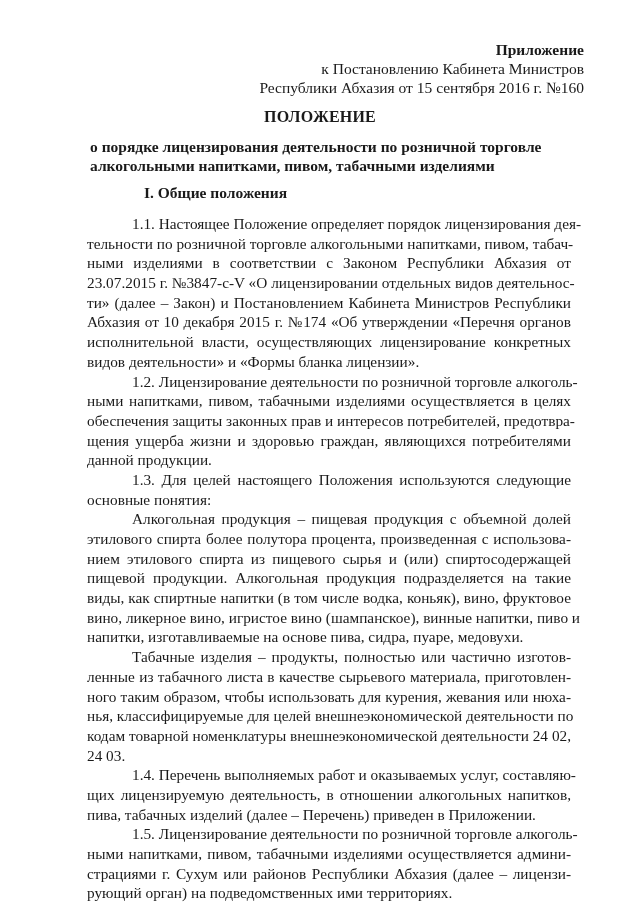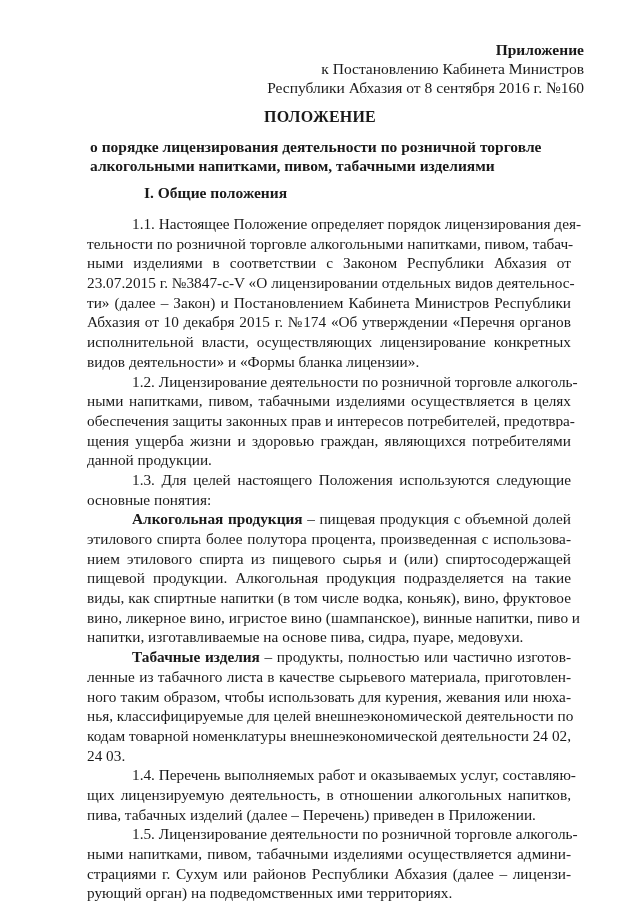--- a/index.html
+++ b/index.html
@@ -11,30 +11,30 @@
   .page { position: absolute; left: 0; top: 0; width: 640px; height: 905px; }
   .appendix { position: absolute; right: 56px; top: 40px; text-align: right; font-size: 15.5px; line-height: 19px; }
   .appendix .ttl { font-weight: bold; }
   .title { position: absolute; left: 0; width: 640px; top: 108px; text-align: center; font-weight: bold; font-size: 16px; letter-spacing: 0.2px; }
   .subtitle { position: absolute; left: 90px; width: 500px; top: 137px; text-align: left; font-weight: bold; font-size: 15.5px; line-height: 19px; }
   .section { position: absolute; left: 144px; top: 184px; font-weight: bold; font-size: 15.5px; }
   .body { position: absolute; left: 87px; width: 484px; top: 214px; font-size: 15.3px; }
   .ln { display: block; height: 19.7px; line-height: 19.7px; white-space: nowrap; text-align: justify; text-align-last: justify; }
   .ln.last { text-align-last: left; }
   .ln.ind { padding-left: 45px; }
-  .b { font-weight: bold; }
+  .b { font-weight: normal; }
 </style>
 </head>
 <body>
 
 <div class="page">
   <div class="appendix">
     <div class="ttl">Приложение</div>
     <div>к Постановлению Кабинета Министров</div>
-    <div>Республики Абхазия от 8 сентября 2016 г. №160</div>
+    <div>Республики Абхазия от 15 сентября 2016 г. №160</div>
   </div>
 
   <div class="title">ПОЛОЖЕНИЕ</div>
 
   <div class="subtitle">
     <div>о порядке лицензирования деятельности по розничной торговле</div>
     <div>алкогольными напитками, пивом, табачными изделиями</div>
   </div>
 
   <div class="section">I. Общие положения</div>

